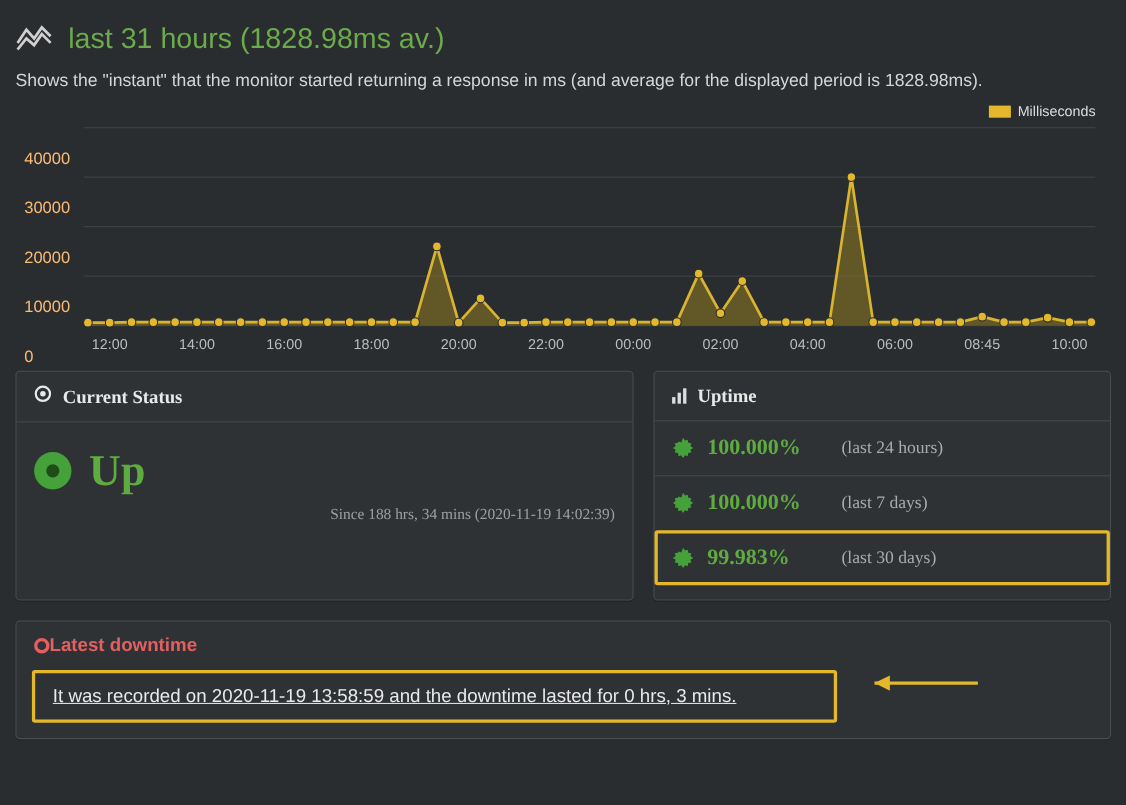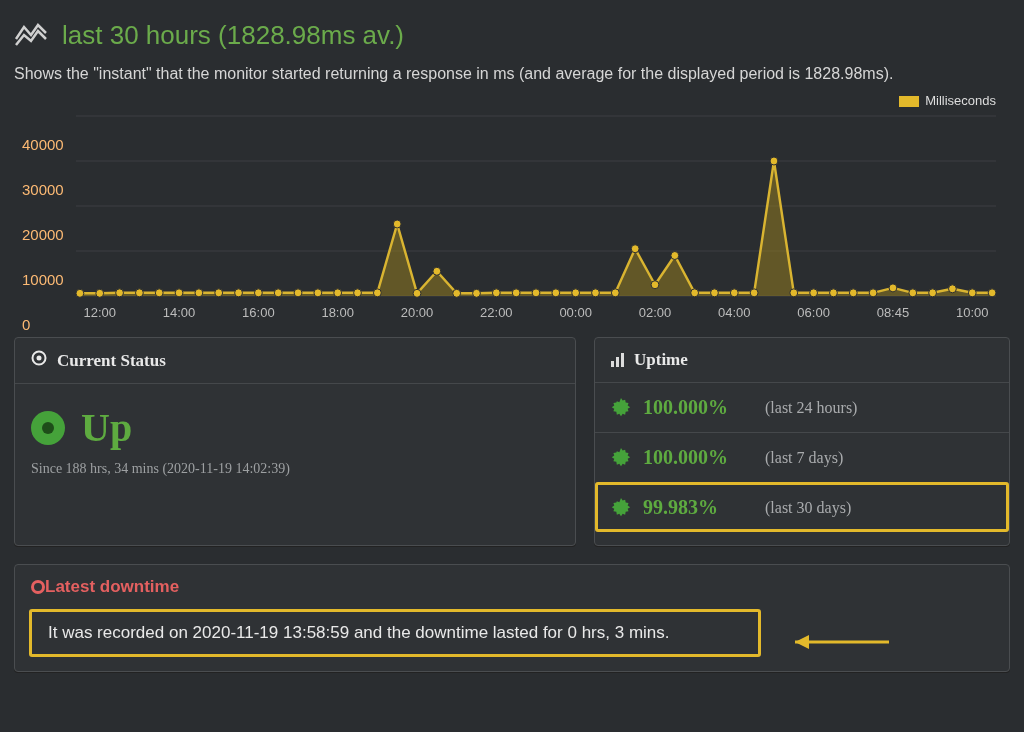--- a/index.html
+++ b/index.html
@@ -25,49 +25,49 @@
   .row{display:flex;gap:18px;margin-top:8px;font-family:Liberation Serif, serif;}
   .panel{flex:1;border:1.5px solid #4a4d50;border-radius:4px;background:#2f3235;box-shadow:0 1px 0 #222;}
   .panel.wide{flex:0 0 560px;}
   .panel.narrow{flex:1;}
   .phdr{padding:12px 16px;font-size:17px;font-weight:700;color:#e9e9e9;border-bottom:1px solid #45484b;display:flex;align-items:center;gap:10px;}
   .pbody{padding:14px 16px 20px;}
   .statusrow{display:flex;align-items:center;gap:16px;margin:6px 0 10px;}
   .bigdot{width:34px;height:34px;border-radius:50%;background:#45a23a;display:flex;align-items:center;justify-content:center;}
   .bigdot .inner{width:12px;height:12px;border-radius:50%;background:#1e4d19;}
   .up{color:#5eab40;font-size:40px;font-weight:700;margin:0;}
-  .since{color:#9da0a2;font-size:14px;}
+  .since{color:#9da0a2;font-size:14px;text-align:right;}
   .ulist{list-style:none;margin:0;padding:0;}
   .ulist li{padding:13px 16px;border-top:1px solid #45484b;display:flex;align-items:center;gap:12px;}
   .ulist li:first-child{border-top:none;}
   .burst{width:20px;height:20px;flex:0 0 20px;}
   .pct{color:#5eab40;font-size:20px;font-weight:700;min-width:110px;}
   .per{color:#a9abad;font-size:16px;}
   .hlbox{outline:3px solid #e3b92b;outline-offset:-3px;border-radius:3px;}
   
   .panel.full{margin-top:18px;}
   .redhdr{color:#e46060;font-weight:700;font-size:17px;display:flex;align-items:center;padding:12px 16px;}
   .reddot{width:14px;height:14px;border:3px solid #e46060;border-radius:50%;box-sizing:border-box;}
-  .dtrow{display:flex;align-items:flex-end;gap:20px;padding:0 14px 14px;}
+  .dtrow{display:flex;align-items:flex-start;gap:20px;padding:0 14px 14px;text-decoration:underline;}
   .dtmsg{color:#e9e9e9;font-size:17px;border:3px solid #e3b92b;border-radius:3px;padding:11px 16px;flex:0 0 auto;width:732px;box-sizing:border-box;}
   .arrow{color:#e3b92b;}
   .bars{display:flex;gap:2px;align-items:flex-end;height:14px;}
   .bars span{width:3px;background:#ddd;}
 </style>
 </head>
 <body>
 
 <div class="hdr">
   <span class="ico">
     <svg width="34" height="26" viewBox="0 0 34 26">
         <polyline points="2,18 10,6 17,14 24,4 32,12" fill="none" stroke="#d0d0d0" stroke-width="2.5"></polyline>
         <polyline points="2,24 10,14 17,20 24,10 32,18" fill="none" stroke="#d0d0d0" stroke-width="2.5"></polyline>
       </svg>
   </span>
-  <span class="sub">last 30 hours  (1828.98ms av.)</span>
+  <span class="sub">last 31 hours  (1828.98ms av.)</span>
 </div>
 
 <p class="desc">Shows the "instant" that the monitor started returning a response in ms (and average for the displayed period is 1828.98ms).</p>
 
 <div class="chartwrap">
   <div class="legend"><span class="sw"></span><span>Milliseconds</span></div>
   <div id="ylabels">
       <div class="ylbl" style="top: 195px;">0</div>
       <div class="ylbl" style="top: 150px;">10000</div>
       <div class="ylbl" style="top: 105px;">20000</div>

